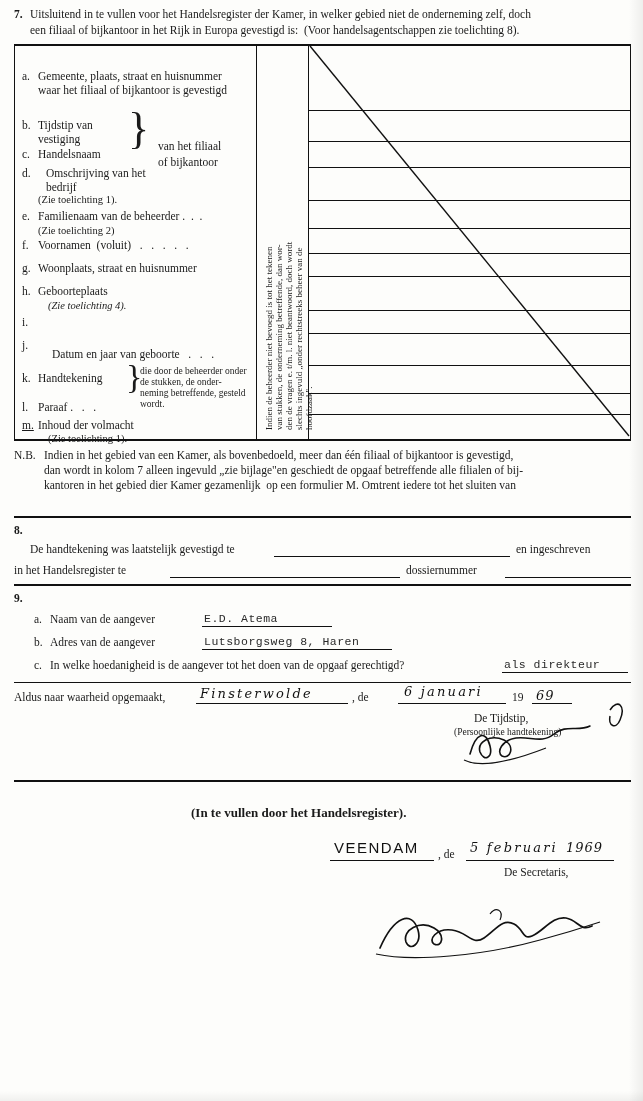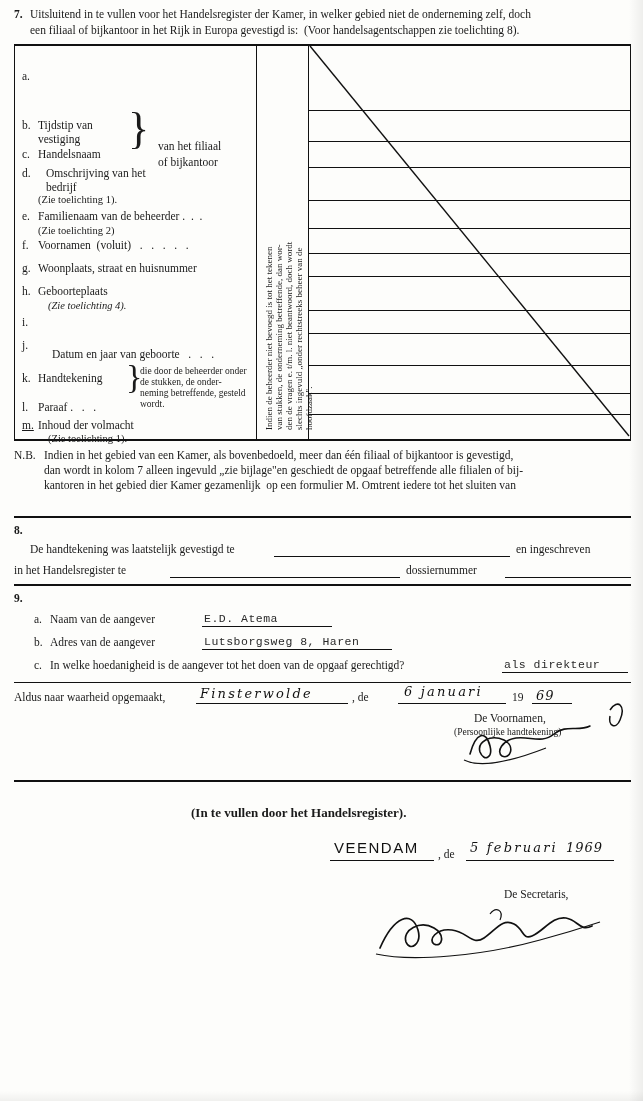--- a/index.html
+++ b/index.html
@@ -138,20 +138,21 @@
   <div class="rule hr-thin" style="left:308px; top:333px; width:323px;"></div>
   <div class="rule hr-thin" style="left:308px; top:365px; width:323px;"></div>
   <div class="rule hr-thin" style="left:308px; top:393px; width:323px;"></div>
   <div class="rule hr-thin" style="left:308px; top:414px; width:323px;"></div>
 
   <svg class="diag" style="left:308px; top:44px; width:323px; height:395px;">
     <line x1="2" y1="2" x2="321" y2="392" stroke="#111" stroke-width="1.4"></line>
   </svg>
 
   <div class="txt" style="left:22px; top:70px;">a.</div>
+  <div class="txt wrap" style="left:38px; top:70px; width:205px;">Gemeente, plaats, straat en huisnummer waar het filiaal of bijkantoor is gevestigd</div>
 
   <div class="txt" style="left:22px; top:119px;">b.</div>
   <div class="txt wrap" style="left:38px; top:119px; width:95px;">Tijdstip van
 vestiging</div>
 
   <div class="txt" style="left:22px; top:148px;">c.</div>
   <div class="txt" style="left:38px; top:148px;">Handelsnaam</div>
 
   <div class="txt" style="left:22px; top:167px;">d.</div>
   <div class="txt wrap" style="left:46px; top:167px; width:110px;">Omschrijving
@@ -245,21 +246,21 @@
   <div class="txt" style="left:14px; top:691px;">Aldus naar waarheid opgemaakt,</div>
   <div class="hand spaced" style="left:200px; top:686px;">Finsterwolde</div>
   <div class="leader" style="left:196px; top:703px; width:152px;"></div>
   <div class="txt" style="left:352px; top:691px;">, de</div>
   <div class="hand spaced" style="left:404px; top:684px;">6 januari</div>
   <div class="leader" style="left:398px; top:703px; width:108px;"></div>
   <div class="txt" style="left:512px; top:691px;">19</div>
   <div class="hand" style="left:536px; top:688px;">69</div>
   <div class="leader" style="left:532px; top:703px; width:40px;"></div>
 
-  <div class="txt" style="left:474px; top:712px;">De Voornamen,</div>
+  <div class="txt" style="left:474px; top:712px;">De Tijdstip,</div>
   <div class="txt tiny" style="left:454px; top:726px;">(Persoonlijke handtekening)</div>
 
   <svg class="sig" style="left:450px; top:690px; width:180px; height:90px;">
     <path d="M160 20 C 168 8, 176 16, 170 30 C 166 40, 158 36, 160 26" fill="none" stroke="#111" stroke-width="1.5"></path>
     <path d="M20 64 C 26 42, 36 40, 40 56 C 43 68, 34 72, 30 62 C 27 52, 40 44, 54 50
              C 66 56, 60 70, 52 66 C 46 62, 52 50, 66 48 C 80 46, 92 54, 104 44
              C 116 34, 128 42, 140 36" fill="none" stroke="#111" stroke-width="1.6" stroke-linecap="round"></path>
     <path d="M14 70 C 30 78, 60 72, 96 58" fill="none" stroke="#111" stroke-width="1.2"></path>
   </svg>
 
@@ -269,21 +270,21 @@
 
 
   <div class="hand big" style="left:334px; top:839px;">VEENDAM</div>
   <div class="leader" style="left:330px; top:860px; width:104px;"></div>
   <div class="txt" style="left:438px; top:848px;">, de</div>
   <div class="hand spaced" style="left:470px; top:840px;">5 februari</div>
   <div class="leader" style="left:466px; top:860px; width:96px;"></div>
   <div class="hand" style="left:566px; top:840px;">1969</div>
   <div class="leader" style="left:562px; top:860px; width:52px;"></div>
 
-  <div class="txt" style="left:504px; top:888px;">De Secretaris,</div>
+  <div class="txt" style="left:504px; top:866px;">De Secretaris,</div>
 
   <svg class="sig" style="left:372px; top:900px; width:240px; height:70px;">
     <path d="M8 48 C 22 16, 40 10, 46 30 C 50 44, 38 52, 34 42 C 30 30, 48 20, 62 28
              C 74 35, 70 48, 62 44 C 56 40, 64 28, 80 30 C 96 32, 100 46, 112 38
              C 124 30, 130 18, 142 24 C 152 29, 150 40, 160 36
              C 172 31, 180 16, 194 18 C 206 20, 208 32, 220 26" fill="none" stroke="#111" stroke-width="1.7" stroke-linecap="round"></path>
     <path d="M4 54 C 40 62, 110 56, 168 40 C 194 33, 210 28, 228 22" fill="none" stroke="#111" stroke-width="1.1"></path>
     <path d="M118 14 C 124 6, 132 10, 128 20" fill="none" stroke="#111" stroke-width="1.2"></path>
   </svg>
 

